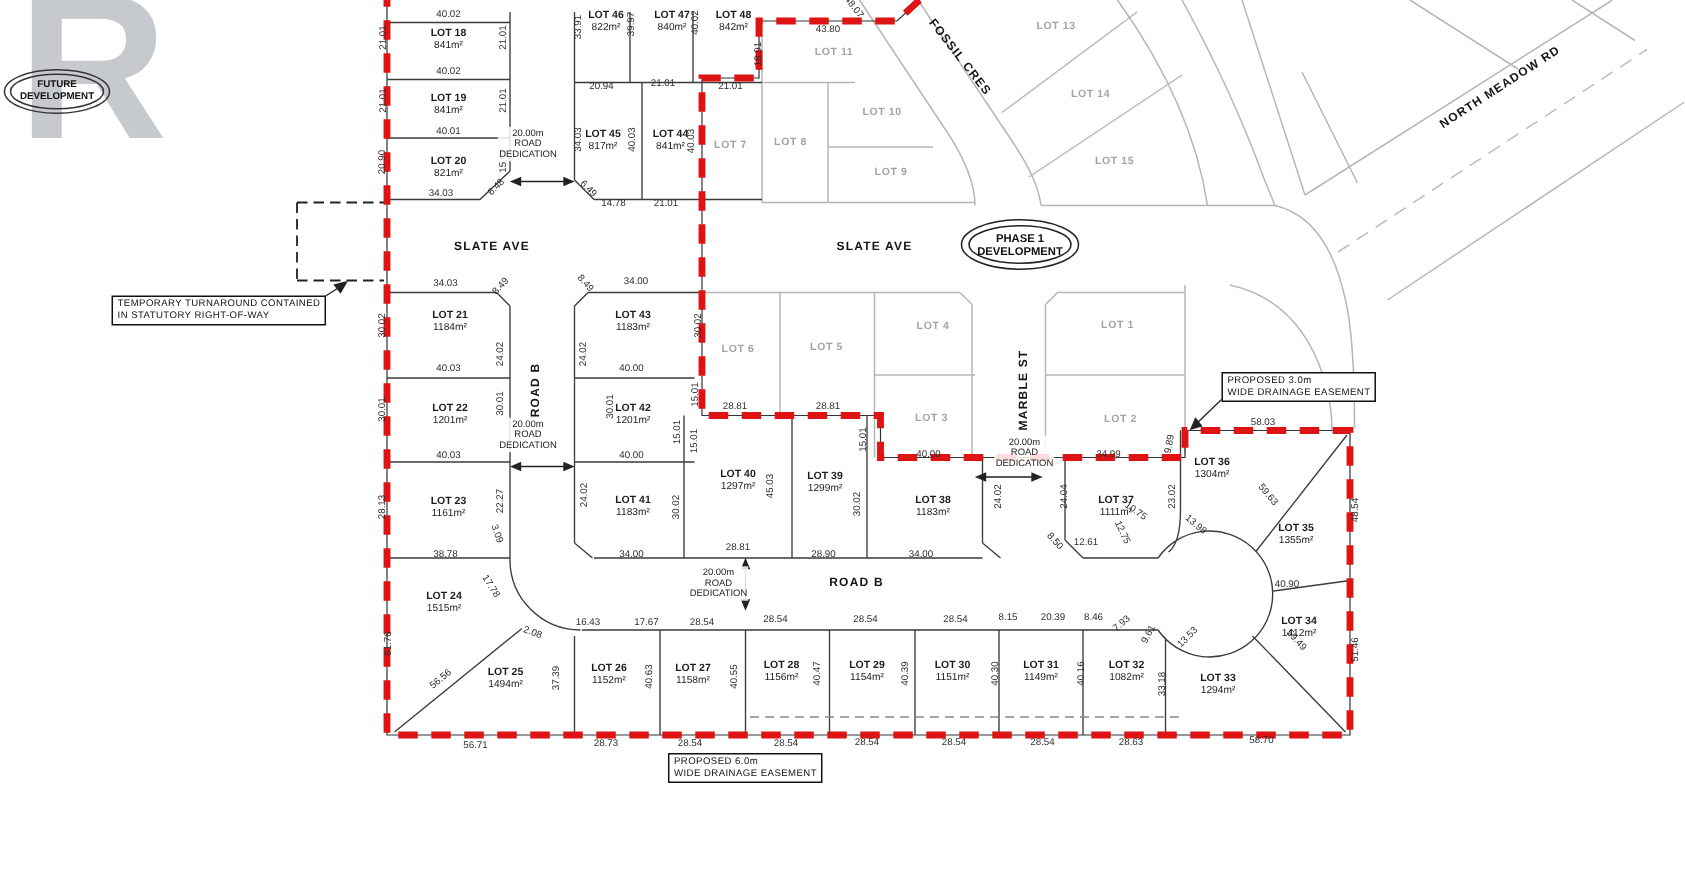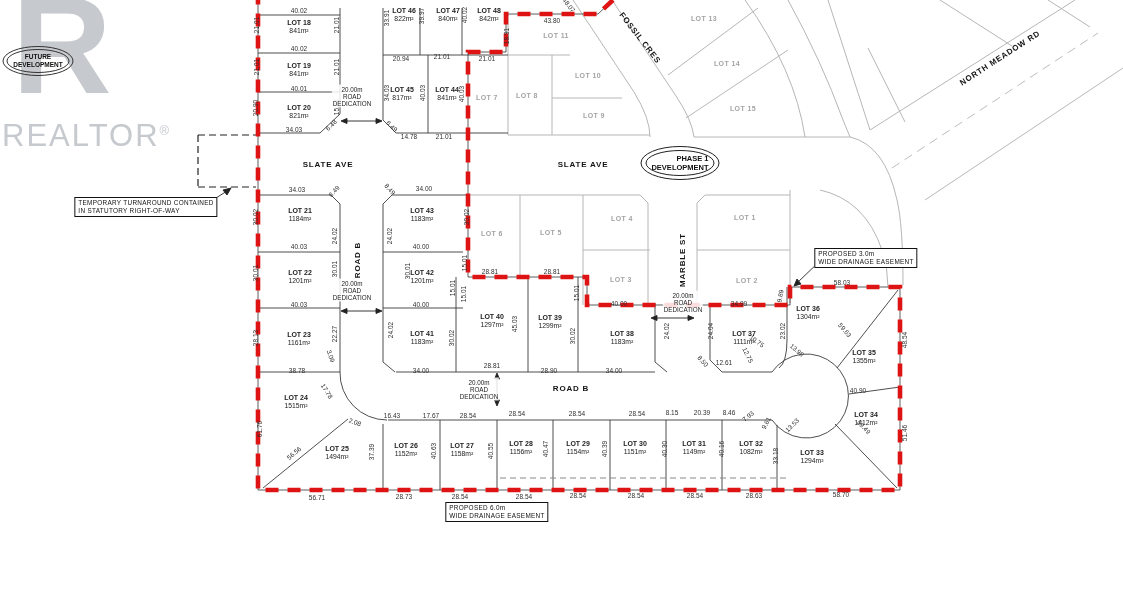--- a/index.html
+++ b/index.html
@@ -28,21 +28,20 @@
   .stamp-future span{display:block;}
   .stamp-phase1{font-size:7.5px;line-height:9px;font-weight:bold;color:#111;text-align:center;}
   .stamp-phase1 span{display:block;}
 </style>
 </head>
 <body>
 
 <div id="plat">
 
   <div id="wm-logo">R</div>
-  <div id="wm-text"><span>REALTOR</span><sup>®</sup></div>
 
   <svg id="linework" width="1123" height="597" viewBox="0 0 1123 597">
 
     <path d="M573,0 L634,92 Q650,118 650,137 M612,0 L676,96 Q692,120 694,137
          M668,75 L758,8 M686,118 L788,50 M745,0 Q795,70 805,137
          M788,0 Q822,62 843,120 Q848,132 850,137
          M508,55 H570 M552,98 H622 M508,135 H650 M552,55 V135 M508,15 V135
          M694,137 H850 Q885,145 897,200 Q903,225 903,285
          M820,190 Q865,200 882,250 Q888,268 888,287
          M705,195 H790 M705,195 L697,203 M697,203 V303 M790,190 V303
@@ -392,19 +391,19 @@
         <span class="">WIDE DRAINAGE EASEMENT</span>
       </div>
       <div class="lbl note" style="left: 497px; top: 512px;">
         <span class="">PROPOSED 6.0m</span>
         <span class="">WIDE DRAINAGE EASEMENT</span>
       </div>
       <div class="lbl stamp-future" style="left: 38px; top: 61px;">
         <span class="">FUTURE</span>
         <span class="">DEVELOPMENT</span>
       </div>
-      <div class="lbl stamp-phase1" style="left: 680px; top: 163px; text-align: right;">
+      <div class="lbl stamp-phase1" style="left: 680px; top: 163px;">
         <span class="">PHASE 1</span>
         <span class="">DEVELOPMENT</span>
       </div>
     </div>
 
 </div>
 
 </body></html>

